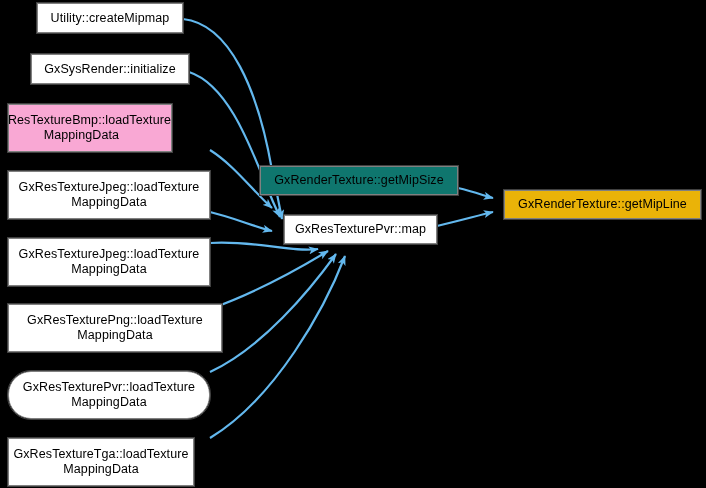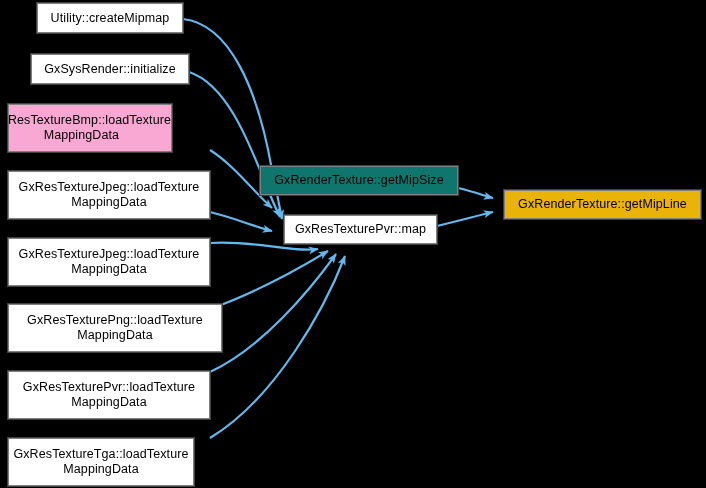--- a/index.html
+++ b/index.html
@@ -91,21 +91,21 @@
 
   <div class="node" style="left: 8px; top: 171px; width: 202px; height: 48px; background: rgb(255, 255, 255);"><span>GxResTextureJpeg::loadTexture
 MappingData</span></div>
 
   <div class="node" style="left: 8px; top: 238px; width: 202px; height: 48px; background: rgb(255, 255, 255);"><span>GxResTextureJpeg::loadTexture
 MappingData</span></div>
 
   <div class="node" style="left: 8px; top: 304px; width: 214px; height: 48px; background: rgb(255, 255, 255);"><span>GxResTexturePng::loadTexture
 MappingData</span></div>
 
-  <div class="node" style="left: 8px; top: 371px; width: 202px; height: 48px; background: rgb(255, 255, 255);"><span>GxResTexturePvr::loadTexture
+  <div class="node" style="left: 8px; top: 371px; width: 202px; height: 48px; background: rgb(255, 255, 255); border-radius: 23px;"><span>GxResTexturePvr::loadTexture
 MappingData</span></div>
 
   <div class="node" style="left: 8px; top: 438px; width: 186px; height: 48px; background: rgb(255, 255, 255);"><span>GxResTextureTga::loadTexture
 MappingData</span></div>
 
   <div class="node" style="left: 260px; top: 166px; width: 198px; height: 29px; background: #0f766e;"><span>GxRenderTexture::getMipSize</span></div>
 
   <div class="node" style="left: 284px; top: 215px; width: 153px; height: 29px; background: rgb(255, 255, 255);"><span>GxResTexturePvr::map</span></div>
 
   <div class="node highlight" style="left: 504px; top: 190px; width: 197px; height: 29px; background: #eab308;"><span>GxRenderTexture::getMipLine</span></div>

